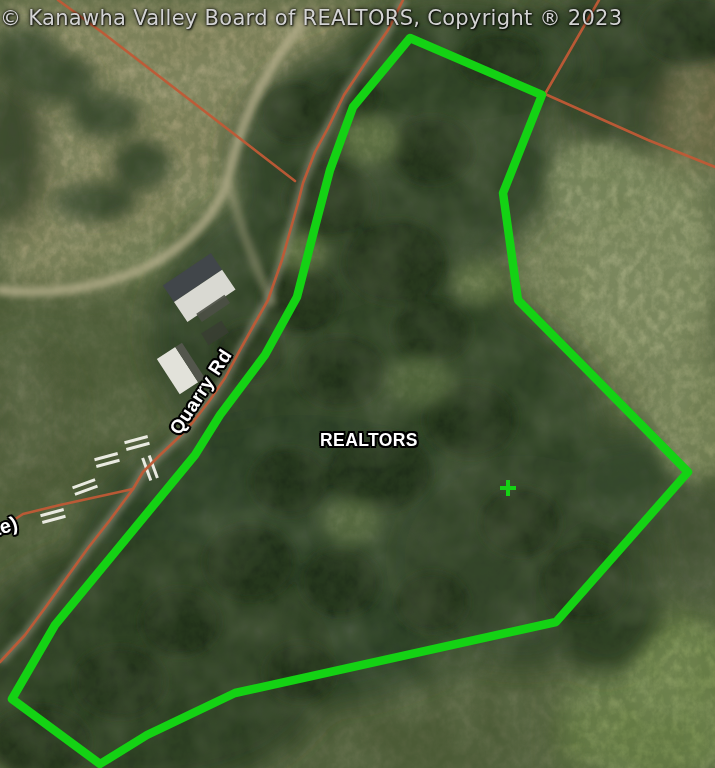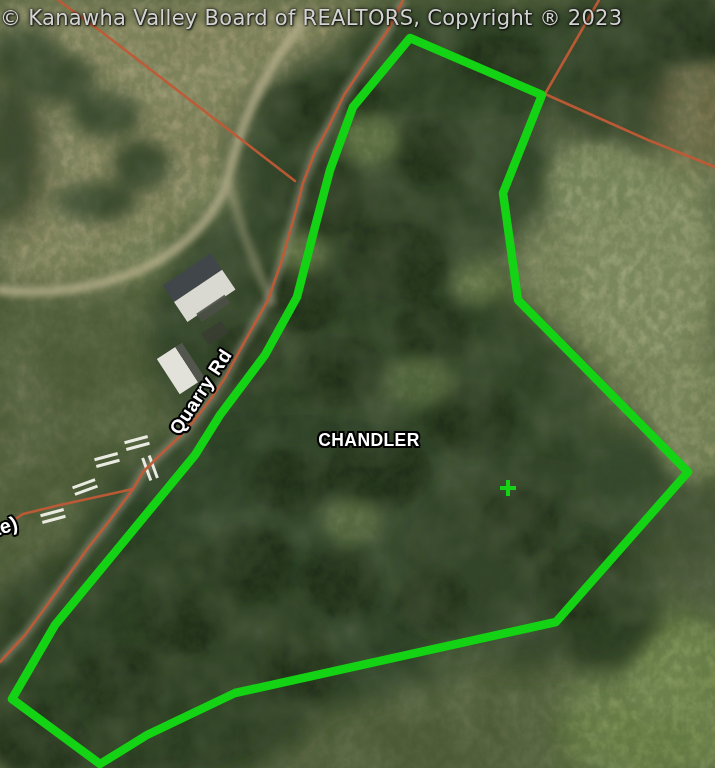--- a/index.html
+++ b/index.html
@@ -216,19 +216,19 @@
     </g>
 
     <polygon points="410,38 542,95 503,193 518,300 688,472 556,622 235,693 147,735 100,764 12,699 55,625 195,455 220,415 265,355 297,297 315,227 330,170 353,107" fill="none" style="stroke:var(--parcel-outline, #14d214)" stroke-width="8.5" stroke-linejoin="round"></polygon>
 
     <path d="M508,480 V496 M500,488 H516" fill="none" style="stroke:var(--parcel-outline, #14d214)" stroke-width="4"></path>
   </svg>
 
   <div class="attribution">© Kanawha Valley Board of REALTORS, Copyright  ® 2023</div>
 
   <div class="map-label parcel-owner">
-    <div>CHANDLER</div>
+    <div>REALTORS</div>
   </div>
 
   <div class="map-label road-quarry">Quarry Rd</div>
 
   <div class="map-label road-partial">te)</div>
 </div>
 
 </body></html>

